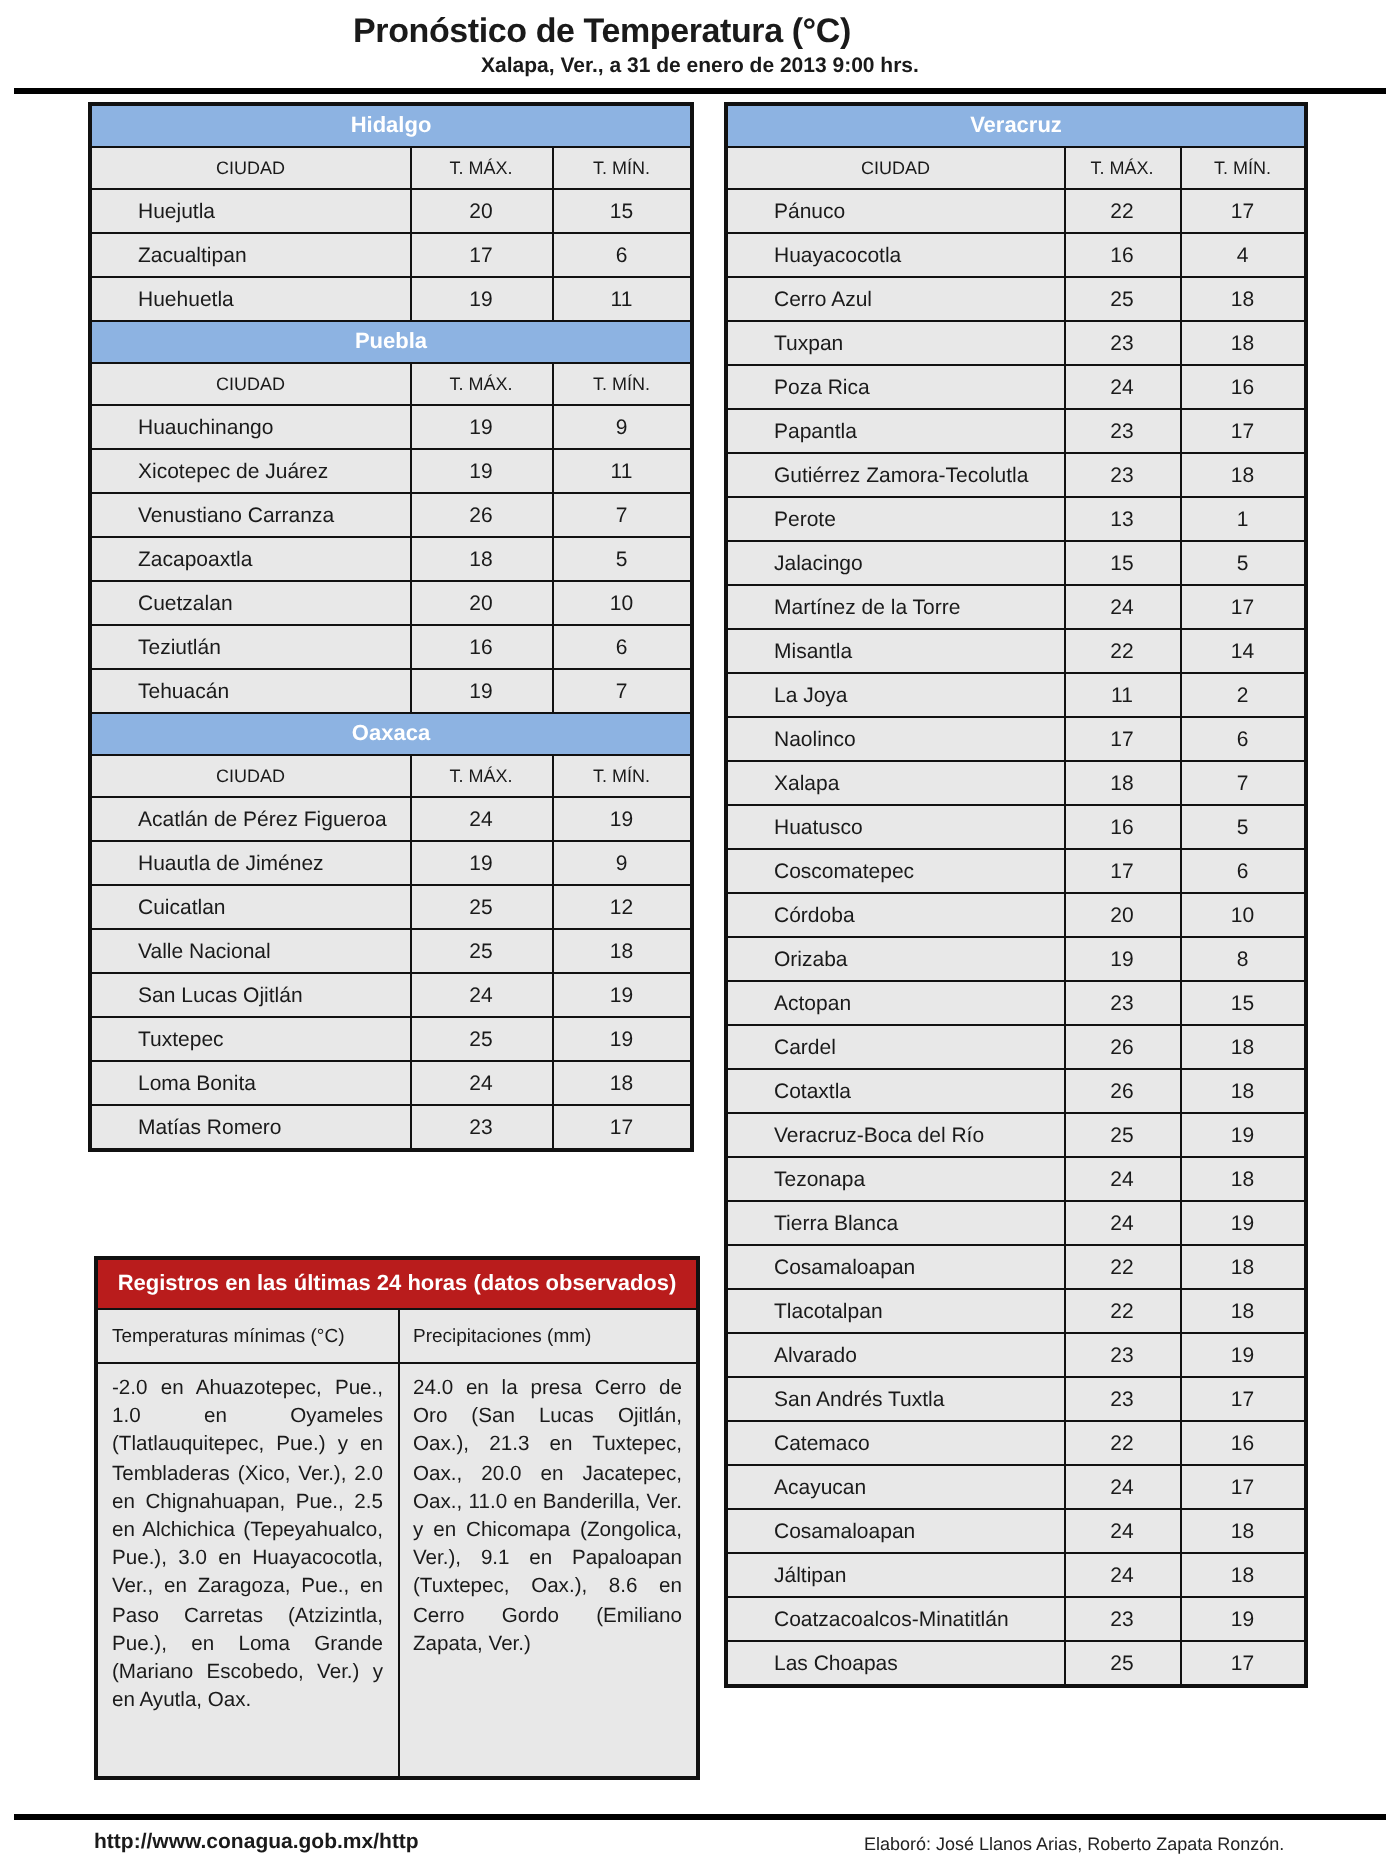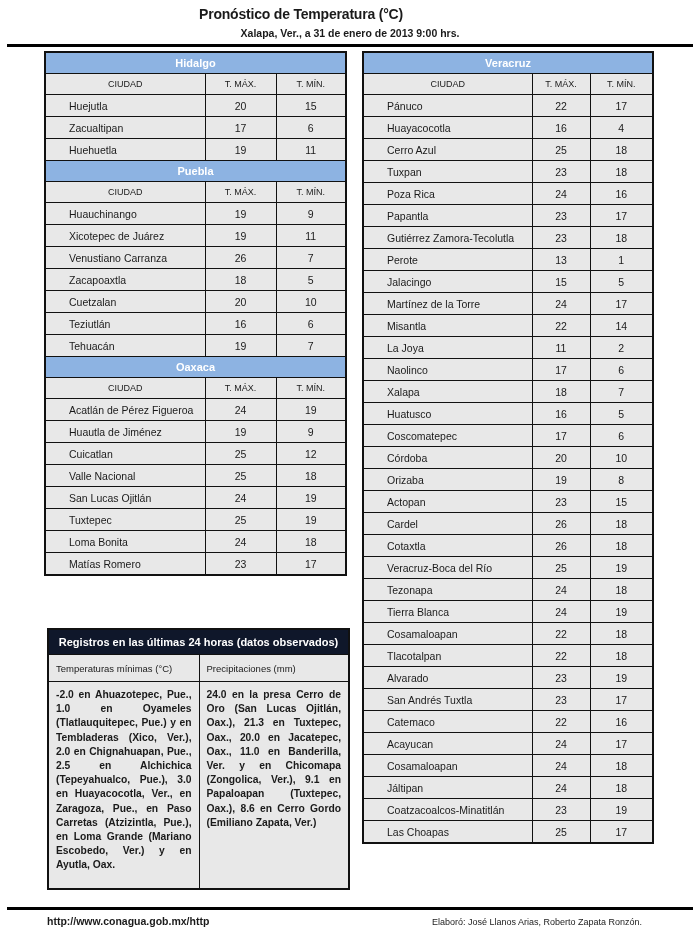--- a/index.html
+++ b/index.html
@@ -1,19 +1,19 @@
 <!DOCTYPE html>
 <html><head>
 <meta charset="utf-8">
 <style>
   html, body { margin:0; padding:0; background:#ffffff; }
   body { width:700px; height:935px; position:relative; overflow:hidden;
          font-family:"Liberation Sans", "DejaVu Sans", sans-serif; color:#1a1a1a; }
   .title { position:absolute; left:0; top:6px; width:602px; text-align:center;
-           font-size:14px; font-weight:bold; letter-spacing:-0.2px; }
+           font-size:17px; font-weight:bold; letter-spacing:-0.2px; }
   .subtitle { position:absolute; left:0; top:27px; width:700px; text-align:center;
               font-size:10.5px; font-weight:bold; }
   .rule { position:absolute; left:7px; width:686px; height:3px; background:#000; }
   .rule.top { top:44px; }
   .rule.bottom { top:907px; }
 
   table.t { position:absolute; border-collapse:collapse; table-layout:fixed;
             border:2px solid #111; }
   table.t td { border:1.5px solid #111; background:#e8e8e8; height:21px; padding:0;
                font-size:10.5px; }
@@ -22,24 +22,24 @@
   table.t tr.state td { background:#8db3e2; color:#fff; font-weight:bold; text-align:center;
                         font-size:11px; height:20px; }
   table.t tr.hdr td { font-size:9px; text-align:center; height:20px;margin-left:25px; }
 
   #left { left:44px; top:51px; width:301px; }
   #right { left:362px; top:51px; width:290px; }
 
   table.obs { position:absolute; left:47px; top:628px; width:301px; border-collapse:collapse;
               table-layout:fixed; border:2px solid #111; }
   table.obs td { border:1.5px solid #111; background:#e8e8e8; padding:0 7px; vertical-align:top; }
-  table.obs tr.obs-title td { background:#0f172a; color:#fff; font-weight:bold; text-align:center;
+  table.obs tr.obs-title td { background:#b91c1c; color:#fff; font-weight:bold; text-align:center;
                               font-size:11px; height:24px; vertical-align:middle; padding:0; }
   table.obs tr.obs-hdr td { font-size:9.5px; height:26px; vertical-align:middle; }
-  table.obs tr.obs-body td { font-size:10.3px; font-weight:bold; line-height:14.2px;
+  table.obs tr.obs-body td { font-size:10.3px; font-weight:normal; line-height:14.2px;
                              text-align:justify; height:200px; padding-top:6px; }
 
   .footer-url { position:absolute; left:47px; top:915px; font-size:10.5px; font-weight:bold; }
   .footer-credit { position:absolute; left:432px; top:917px; font-size:9px; color:#222; }
 </style>
 </head>
 <body>
 
 <div class="title">Pronóstico de Temperatura (°C)</div>
 <div class="subtitle">Xalapa, Ver., a  31  de enero de 2013  9:00 hrs.</div>

